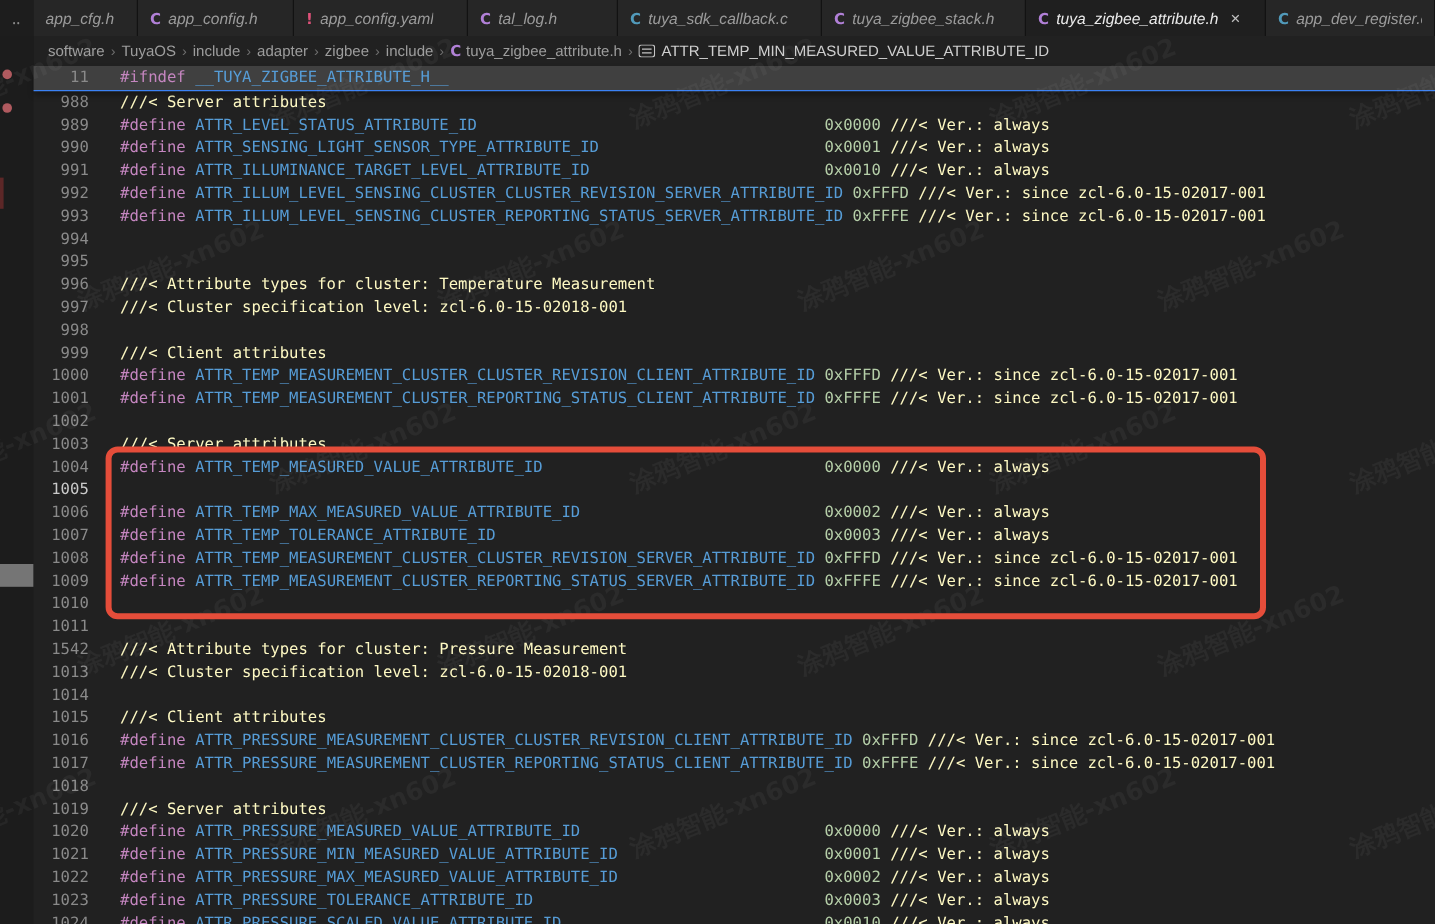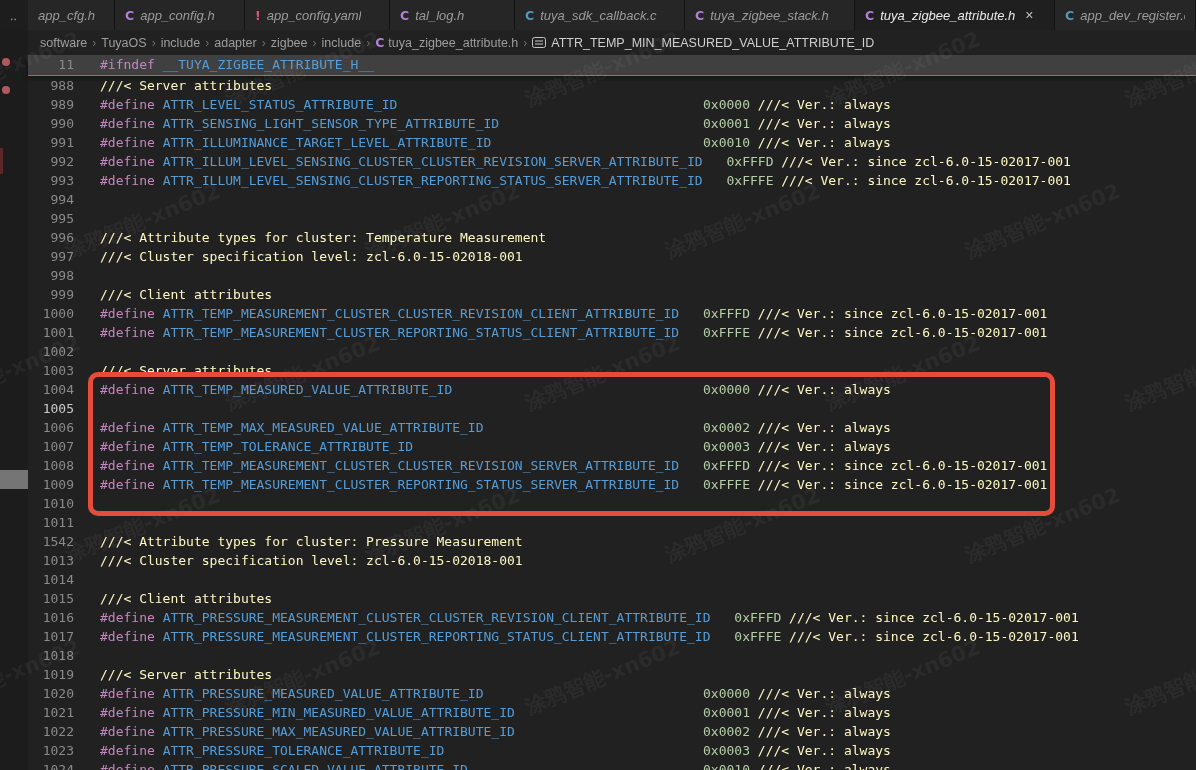--- a/index.html
+++ b/index.html
@@ -46,21 +46,21 @@
           border-bottom:1px solid #3b82f6;box-shadow:0 3px 5px rgba(0,0,0,.35);}
   .codebody{position:absolute;left:0;top:21px;width:100%;}
   .line{display:flex;height:19px;line-height:19px;}
   .sticky .line{height:20px;line-height:20px;}
   .ln{flex:0 0 46px;text-align:right;color:#8a8a8a;user-select:none;}
   .ln.cur{color:#cacaca;}
   .code{margin-left:26px;white-space:pre;color:#d4d4d4;}
   .tk-kw{color:#c586c0;}
   .tk-id{color:#569cd6;text-align:center;}
   .tk-ids{color:#569cd6;background:#44576b;}
-  .tk-num{color:#b5cea8;margin-left:16px;}
+  .tk-num{color:#b5cea8;}
   .tk-cm{color:#fef9c3;}
   .tk-pl{color:#d4d4d4;}
 
   
   .redbox{position:absolute;left:88px;top:372px;width:967px;height:144px;
           border:5px solid #e54d3a;border-radius:10px;z-index:6;box-sizing:border-box;}
 
   
   .wm{position:absolute;z-index:5;color:rgba(210,210,210,0.055);font-size:21px;font-weight:bold;
       transform:rotate(-22deg);white-space:nowrap;pointer-events:none;

